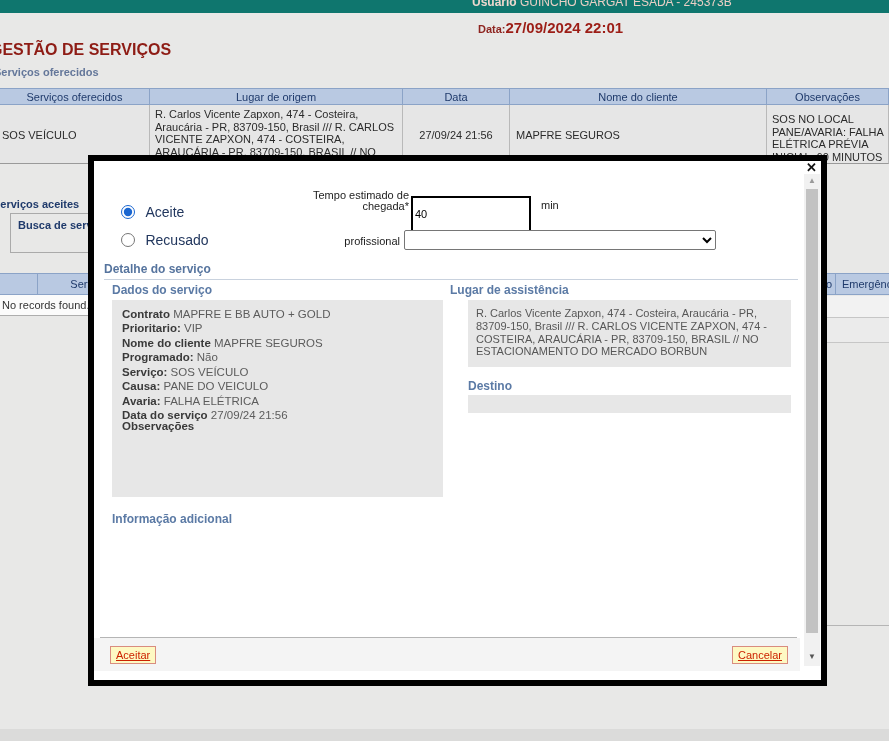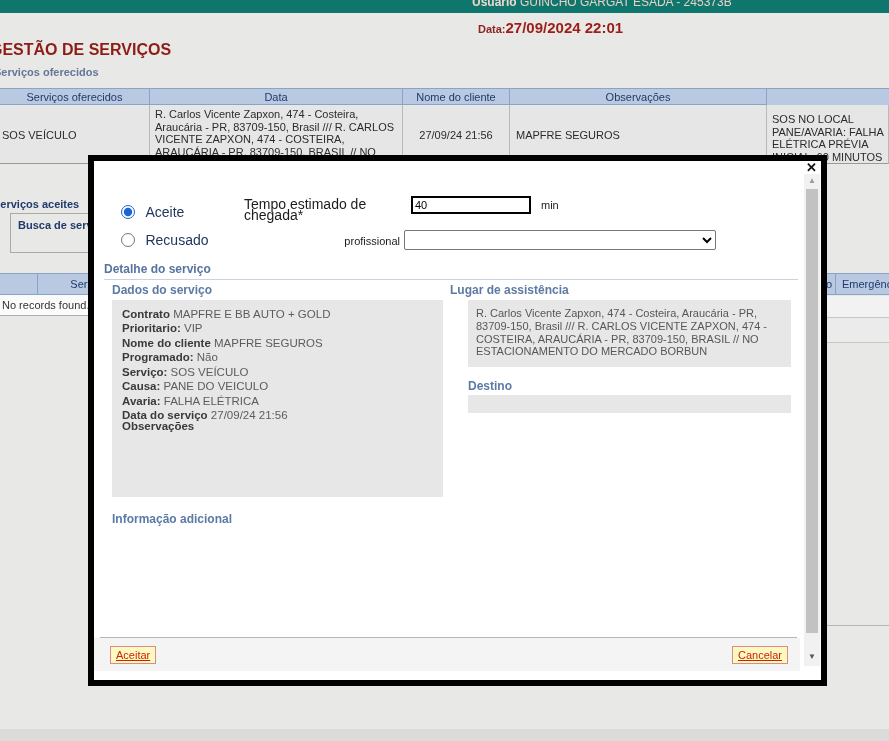--- a/index.html
+++ b/index.html
@@ -55,22 +55,22 @@
 
   .scrollbar { position:absolute; right:1px; top:13px; width:16px; height:492px; background:#f1f1f1; }
   .sb-up { position:absolute; left:0; top:0; width:16px; height:14px; color:#9a9a9a; font-size:8px; text-align:center; line-height:14px; }
   .sb-thumb { position:absolute; left:2px; top:15px; width:12px; height:444px; background:#c2c2c2; }
   .sb-down { position:absolute; left:0; bottom:2px; width:16px; height:14px; color:#555; font-size:8px; text-align:center; line-height:14px; }
 
   .radio-row { position:absolute; left:27px; white-space:nowrap; }
   .radio-row input { width:14px; height:14px; accent-color:#1a66d0; vertical-align:middle; margin-right:6px; }
   .radio-row label { font-size:14px; color:#22375e; vertical-align:middle; }
 
-  .eta-label { position:absolute; left:150px; top:38px; width:165px; text-align:left; font-size:14px; color:#1c1c1c; line-height:11px; }
-  .eta-input { position:absolute; left:317px; top:35px; width:120px; height:15px; border:2px solid #000; font-size:11px; padding:7px 2px; font-family:"Liberation Sans",sans-serif; }
+  .eta-label { position:absolute; left:150px; top:29px; width:165px; text-align:right; font-size:11px; color:#1c1c1c; line-height:11px; }
+  .eta-input { position:absolute; left:317px; top:35px; width:120px; height:15px; border:2px solid #000; font-size:11px; padding:16px 2px; font-family:"Liberation Sans",sans-serif; }
   .eta-unit { position:absolute; left:447px; top:38px; font-size:11px; color:#1c1c1c; }
   .prof-label { position:absolute; left:150px; top:74px; width:156px; text-align:right; font-size:11px; color:#1c1c1c; }
   .prof-select { position:absolute; left:310px; top:69px; width:312px; height:20px; font-size:12px; border:1px solid #767676; border-radius:2px; background:#fff; font-family:"Liberation Sans",sans-serif; }
 
   .detail-title { position:absolute; left:10px; top:101px; font-size:12px; font-weight:bold; color:#56749e; }
   .detail-rule { position:absolute; left:10px; top:118px; width:694px; height:1px; background:#c9d2de; }
 
   .sec-title { position:absolute; font-size:12px; font-weight:bold; color:#5b7aa5; white-space:nowrap; }
   .panel { position:absolute; background:#e7e7e7; }
 
@@ -108,20 +108,21 @@
   <div class="date-line">
     <span class="date-label">Data:</span><span class="date-value">27/09/2024 22:01</span>
   </div>
 
   <div class="page-title">GESTÃO DE SERVIÇOS</div>
   <div class="page-subtitle">Serviços oferecidos</div>
 
   <div class="tbl1">
     <div class="tbl1-head">
       <div>Serviços oferecidos</div>
+      <div>Lugar de origem</div>
       <div>Data</div>
       <div>Nome do cliente</div>
       <div>Observações</div>
     </div>
     <div class="tbl1-row">
       <div class="cell-service">SOS VEÍCULO</div>
       <div class="cell-origin">R. Carlos Vicente Zapxon, 474 - Costeira, Araucária - PR, 83709-150, Brasil /// R. CARLOS VICENTE ZAPXON, 474 - COSTEIRA, ARAUCÁRIA - PR, 83709-150, BRASIL // NO ESTACIONAMENTO DO MERCADO BORBUN</div>
       <div class="cell-date">27/09/24 21:56</div>
       <div class="cell-client">MAPFRE SEGUROS</div>
       <div class="cell-notes">SOS NO LOCAL PANE/AVARIA: FALHA ELÉTRICA PRÉVIA INICIAL: 60 MINUTOS - - - -</div>

